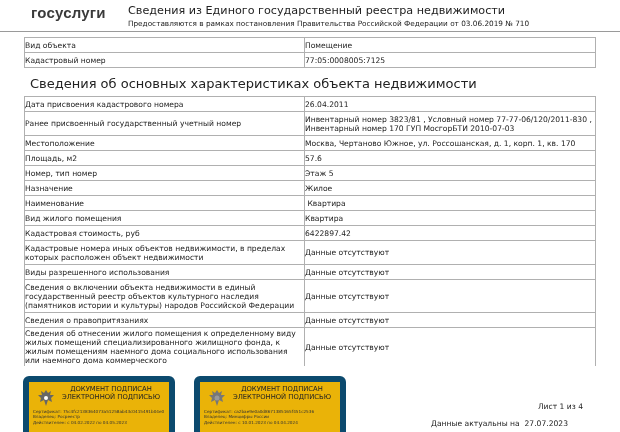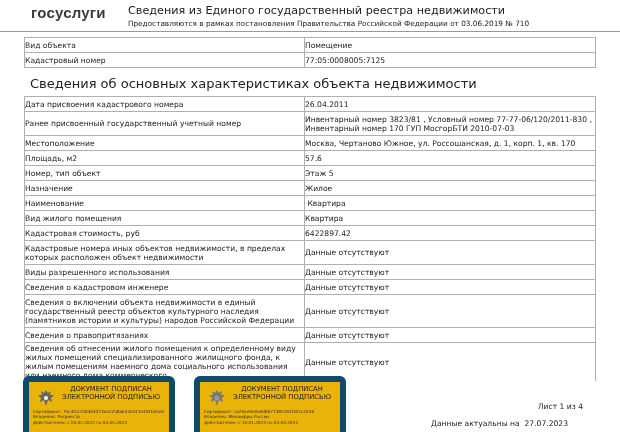--- a/index.html
+++ b/index.html
@@ -62,21 +62,21 @@
       </tr>
   <tr>
         <td class="k">Местоположение</td>
         <td>Москва, Чертаново Южное, ул. Россошанская, д. 1, корп. 1, кв. 170</td>
       </tr>
   <tr>
         <td class="k">Площадь, м2</td>
         <td>57.6</td>
       </tr>
   <tr>
-        <td class="k">Номер, тип объект</td>
+        <td class="k">Номер, тип номер</td>
         <td>Этаж 5</td>
       </tr>
   <tr>
         <td class="k">Назначение</td>
         <td>Жилое</td>
       </tr>
   <tr>
         <td class="k">Наименование</td>
         <td style="white-space:pre"> Квартира</td>
       </tr>
@@ -87,24 +87,20 @@
   <tr>
         <td class="k">Кадастровая стоимость, руб</td>
         <td>6422897.42</td>
       </tr>
   <tr class="h2">
         <td class="k">Кадастровые номера иных объектов недвижимости, в пределах которых расположен объект недвижимости</td>
         <td>Данные отсутствуют</td>
       </tr>
   <tr>
         <td class="k">Виды разрешенного использования</td>
-        <td>Данные отсутствуют</td>
-      </tr>
-  <tr>
-        <td class="k">Сведения о кадастровом инженере</td>
         <td>Данные отсутствуют</td>
       </tr>
   <tr class="h3">
         <td class="k">Сведения о включении объекта недвижимости в единый государственный реестр объектов культурного наследия (памятников истории и культуры) народов Российской Федерации</td>
         <td>Данные отсутствуют</td>
       </tr>
   <tr>
         <td class="k">Сведения о правопритязаниях</td>
         <td>Данные отсутствуют</td>
       </tr>

